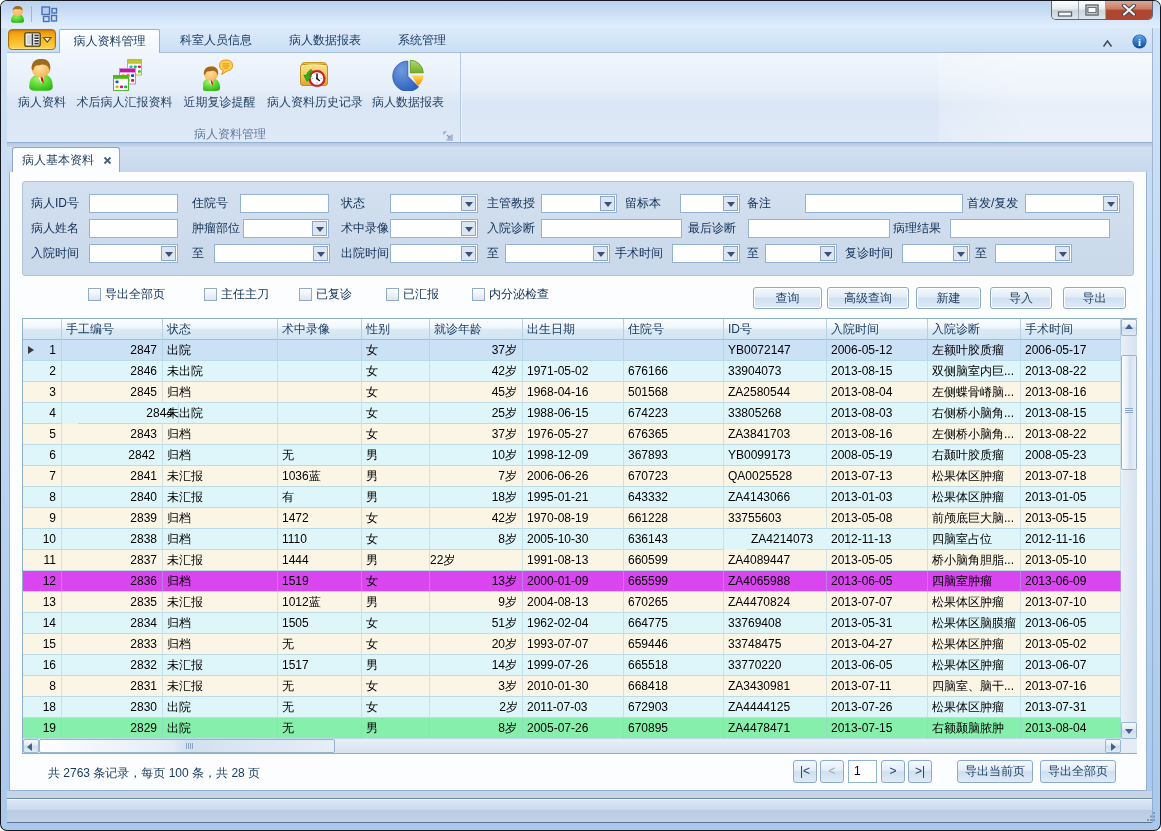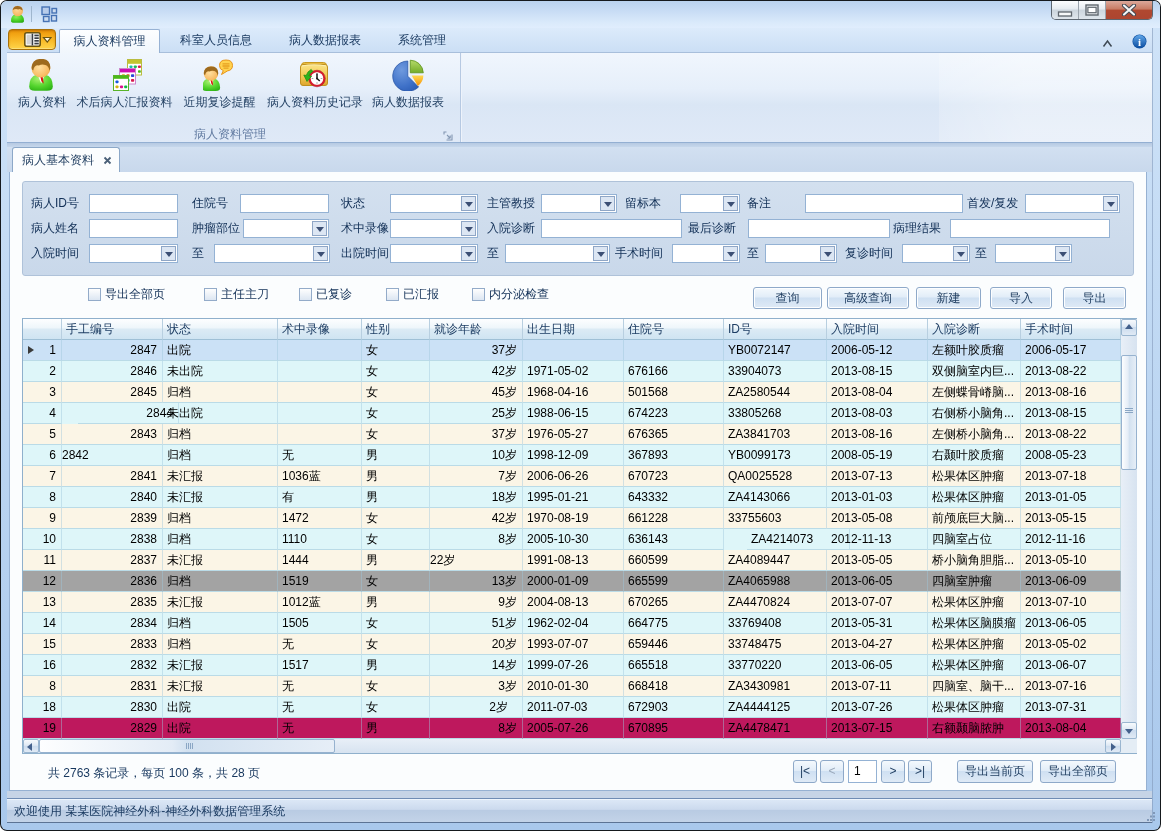--- a/index.html
+++ b/index.html
@@ -443,21 +443,21 @@
 <div class="gc" style="left:407px;width:93px;text-align:right;padding-right:5px">37岁</div>
 <div class="gc" style="left:500px;width:101px;padding-left:4px">1976-05-27</div>
 <div class="gc" style="left:601px;width:100px;padding-left:4px">676365</div>
 <div class="gc" style="left:701px;width:103px;padding-left:4px">ZA3841703</div>
 <div class="gc" style="left:804px;width:101px;padding-left:4px">2013-08-16</div>
 <div class="gc" style="left:905px;width:93px;padding-left:4px">左侧桥小脑角...</div>
 <div class="gc" style="left:998px;width:100px;padding-left:4px">2013-08-22</div>
 </div>
 <div class="grow" style="top:445px;background:#def6f9">
 <div class="gc" style="left:0;width:39px;text-align:right;padding-right:5px">6</div>
-<div class="gc" style="left:39px;width:101px;padding-right:7px">2842</div>
+<div class="gc" style="left:39px;width:101px;text-align:right;padding-right:7px">2842</div>
 <div class="gc" style="left:140px;width:115px;padding-left:4px">归档</div>
 <div class="gc" style="left:255px;width:84px;padding-left:4px">无</div>
 <div class="gc" style="left:339px;width:68px;padding-left:4px">男</div>
 <div class="gc" style="left:407px;width:93px;text-align:right;padding-right:5px">10岁</div>
 <div class="gc" style="left:500px;width:101px;padding-left:4px">1998-12-09</div>
 <div class="gc" style="left:601px;width:100px;padding-left:4px">367893</div>
 <div class="gc" style="left:701px;width:103px;padding-left:4px">YB0099173</div>
 <div class="gc" style="left:804px;width:101px;padding-left:4px">2008-05-19</div>
 <div class="gc" style="left:905px;width:93px;padding-left:4px">右颞叶胶质瘤</div>
 <div class="gc" style="left:998px;width:100px;padding-left:4px">2008-05-23</div>
@@ -525,21 +525,21 @@
 <div class="gc" style="left:255px;width:84px;padding-left:4px">1444</div>
 <div class="gc" style="left:339px;width:68px;padding-left:4px">男</div>
 <div class="gc" style="left:407px;width:93px;text-align:left;padding-right:5px">22岁</div>
 <div class="gc" style="left:500px;width:101px;padding-left:4px">1991-08-13</div>
 <div class="gc" style="left:601px;width:100px;padding-left:4px">660599</div>
 <div class="gc" style="left:701px;width:103px;padding-left:4px">ZA4089447</div>
 <div class="gc" style="left:804px;width:101px;padding-left:4px">2013-05-05</div>
 <div class="gc" style="left:905px;width:93px;padding-left:4px">桥小脑角胆脂...</div>
 <div class="gc" style="left:998px;width:100px;padding-left:4px">2013-05-10</div>
 </div>
-<div class="grow" style="top:571px;background:#a3a3a3">
+<div class="grow" style="top:571px;background:#d946ef">
 <div class="gc" style="left:0;width:39px;text-align:right;padding-right:5px">12</div>
 <div class="gc" style="left:39px;width:101px;text-align:right;padding-right:5px">2836</div>
 <div class="gc" style="left:140px;width:115px;padding-left:4px">归档</div>
 <div class="gc" style="left:255px;width:84px;padding-left:4px">1519</div>
 <div class="gc" style="left:339px;width:68px;padding-left:4px">女</div>
 <div class="gc" style="left:407px;width:93px;text-align:right;padding-right:5px">13岁</div>
 <div class="gc" style="left:500px;width:101px;padding-left:4px">2000-01-09</div>
 <div class="gc" style="left:601px;width:100px;padding-left:4px">665599</div>
 <div class="gc" style="left:701px;width:103px;padding-left:4px">ZA4065988</div>
 <div class="gc" style="left:804px;width:101px;padding-left:4px">2013-06-05</div>
@@ -615,29 +615,29 @@
 <div class="gc" style="left:804px;width:101px;padding-left:4px">2013-07-11</div>
 <div class="gc" style="left:905px;width:93px;padding-left:4px">四脑室、脑干...</div>
 <div class="gc" style="left:998px;width:100px;padding-left:4px">2013-07-16</div>
 </div>
 <div class="grow" style="top:697px;background:#def6f9">
 <div class="gc" style="left:0;width:39px;text-align:right;padding-right:5px">18</div>
 <div class="gc" style="left:39px;width:101px;text-align:right;padding-right:5px">2830</div>
 <div class="gc" style="left:140px;width:115px;padding-left:4px">出院</div>
 <div class="gc" style="left:255px;width:84px;padding-left:4px">无</div>
 <div class="gc" style="left:339px;width:68px;padding-left:4px">女</div>
-<div class="gc" style="left:407px;width:93px;text-align:right;padding-right:14px">2岁</div>
+<div class="gc" style="left:407px;width:93px;text-align:right;padding-right:4px">2岁</div>
 <div class="gc" style="left:500px;width:101px;padding-left:4px">2011-07-03</div>
 <div class="gc" style="left:601px;width:100px;padding-left:4px">672903</div>
 <div class="gc" style="left:701px;width:103px;padding-left:4px">ZA4444125</div>
 <div class="gc" style="left:804px;width:101px;padding-left:4px">2013-07-26</div>
 <div class="gc" style="left:905px;width:93px;padding-left:4px">松果体区肿瘤</div>
 <div class="gc" style="left:998px;width:100px;padding-left:4px">2013-07-31</div>
 </div>
-<div class="grow" style="top:718px;background:#be185d">
+<div class="grow" style="top:718px;background:#86efac">
 <div class="gc" style="left:0;width:39px;text-align:right;padding-right:5px">19</div>
 <div class="gc" style="left:39px;width:101px;text-align:right;padding-right:5px">2829</div>
 <div class="gc" style="left:140px;width:115px;padding-left:4px">出院</div>
 <div class="gc" style="left:255px;width:84px;padding-left:4px">无</div>
 <div class="gc" style="left:339px;width:68px;padding-left:4px">男</div>
 <div class="gc" style="left:407px;width:93px;text-align:right;padding-right:5px">8岁</div>
 <div class="gc" style="left:500px;width:101px;padding-left:4px">2005-07-26</div>
 <div class="gc" style="left:601px;width:100px;padding-left:4px">670895</div>
 <div class="gc" style="left:701px;width:103px;padding-left:4px">ZA4478471</div>
 <div class="gc" style="left:804px;width:101px;padding-left:4px">2013-07-15</div>
@@ -671,21 +671,20 @@
 <div class="pbtn" style="left:793px">|&lt;</div>
 <div class="pbtn" style="left:820px;color:#9aa8ba">&lt;</div>
 <div class="inp" style="left:848px;top:760px;width:29px;height:23px;line-height:21px;padding-left:5px;color:#000">1</div>
 <div class="pbtn" style="left:881px">&gt;</div>
 <div class="pbtn" style="left:908px">&gt;|</div>
 <div class="ebtn" style="left:957px">导出当前页</div>
 <div class="ebtn" style="left:1040px">导出全部页</div>
 
 <div id="sband"></div>
 <div id="sbar"></div>
-<div class="abs" style="left:14px;top:803px;color:#17375e">欢迎使用 某某医院神经外科-神经外科数据管理系统</div>
 <svg class="abs" style="left:1146px;top:811px" width="10" height="10" viewBox="0 0 10 10">
       <g fill="#8098b8">
         <rect x="7" y="1" width="2" height="2"></rect>
         <rect x="7" y="4.5" width="2" height="2"></rect>
         <rect x="4" y="4.5" width="2" height="2"></rect>
         <rect x="7" y="8" width="2" height="2"></rect>
         <rect x="4" y="8" width="2" height="2"></rect>
         <rect x="1" y="8" width="2" height="2"></rect>
       </g>
     </svg>

